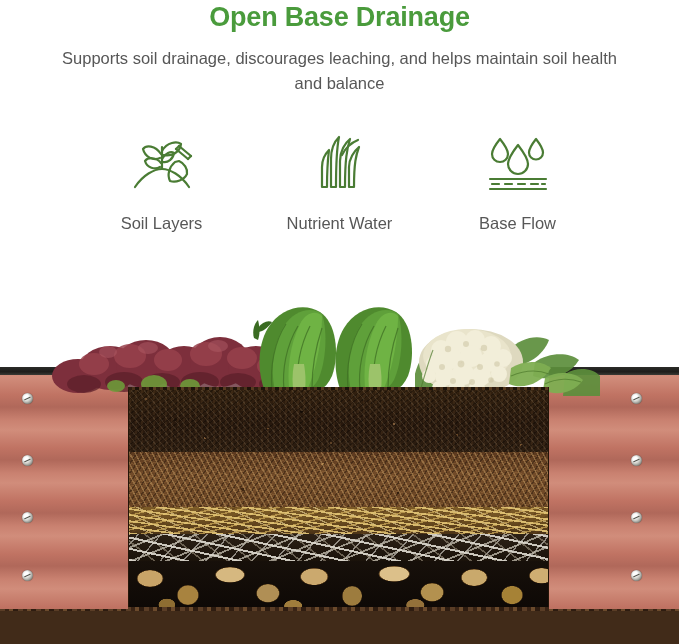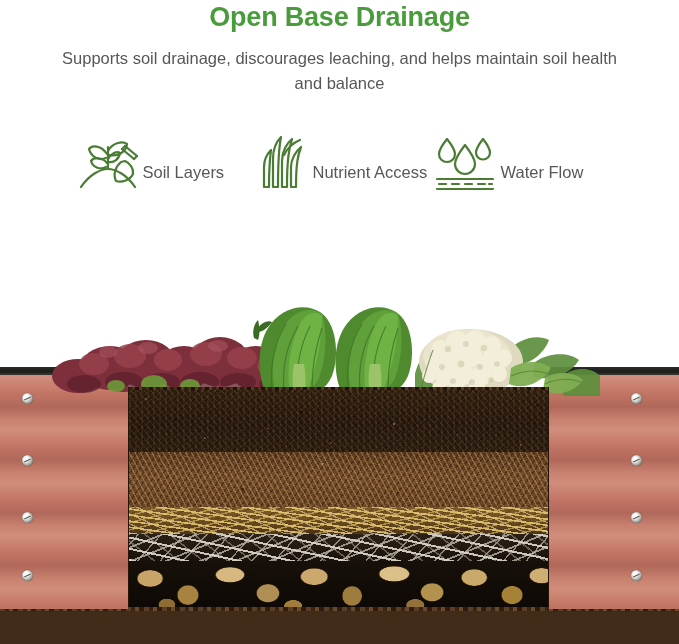--- a/index.html
+++ b/index.html
@@ -55,21 +55,21 @@
     top: 133px;
     width: 679px;
     display: flex;
     justify-content: center;
   }
 
   .feature {
     width: 178px;
     text-align: left;
     display: flex;
-    flex-direction: row;
+    flex-direction: column;
     align-items: center;
   }
 
   .feature-icon {
     height: 62px;
     display: flex;
     align-items: center;
     justify-content: center;
   }
 
@@ -338,41 +338,41 @@
 
           <path d="M22 52 L22 24 C22 14 26 6 30 2 C28 12 27 22 27 52 Z"></path>
 
           <path d="M31 52 L31 26 C31 16 36 8 41 4 C38 14 36 24 36 52 Z"></path>
 
           <path d="M40 52 L40 32 C40 24 45 16 50 12 C47 20 45 28 45 52 Z"></path>
 
           <path d="M33 20 C37 12 44 7 49 5"></path>
         </svg>
       </div>
-      <div class="feature-label">Nutrient Access</div>
+      <div class="feature-label">Nutrient Water</div>
     </div>
 
     <div class="feature">
       <div class="feature-icon">
         <svg width="72" height="58" viewBox="0 0 72 58" fill="none" stroke="#4a7c34" stroke-width="2.2" stroke-linecap="round" stroke-linejoin="round">
 
           <path d="M18 4 C18 4 10 14 10 19 C10 23.5 13.6 27 18 27 C22.4 27 26 23.5 26 19 C26 14 18 4 18 4 Z"></path>
 
           <path d="M36 10 C36 10 26 23 26 29 C26 34.5 30.5 39 36 39 C41.5 39 46 34.5 46 29 C46 23 36 10 36 10 Z"></path>
 
           <path d="M54 4 C54 4 47 13 47 17.5 C47 21.4 50.1 24.5 54 24.5 C57.9 24.5 61 21.4 61 17.5 C61 13 54 4 54 4 Z"></path>
 
           <path d="M8 44 L64 44"></path>
 
           <path d="M10 49 L17 49 M23 49 L30 49 M36 49 L43 49 M49 49 L56 49 M60 49 L63 49"></path>
 
           <path d="M8 54 L64 54"></path>
         </svg>
       </div>
-      <div class="feature-label">Water Flow</div>
+      <div class="feature-label">Base Flow</div>
     </div>
 
   </div>
 
   <div class="photo">
 
     <div class="ground"></div>
 
     <div class="panel panel-left">
       <div class="screw" style="left:22px; top:26px;"></div>

